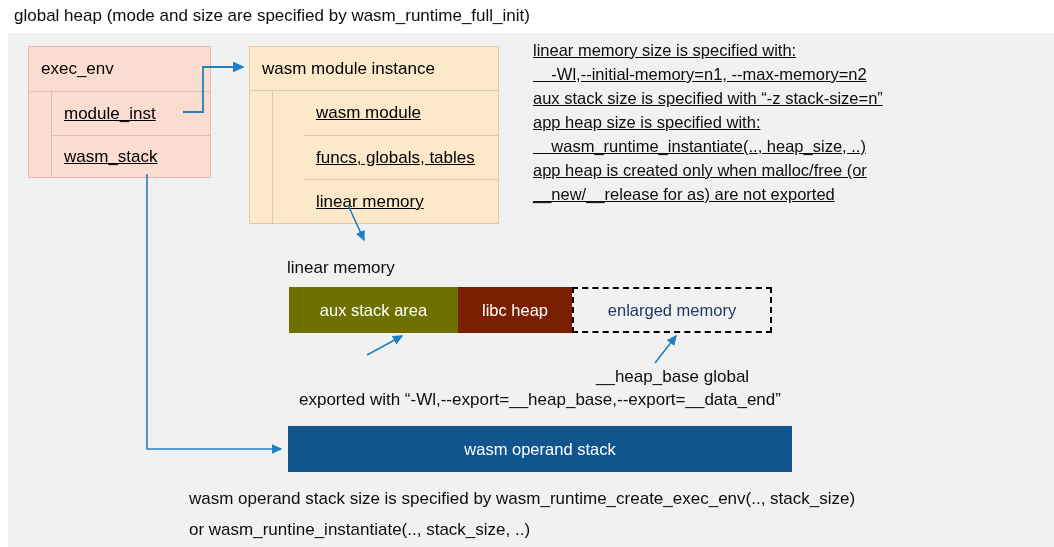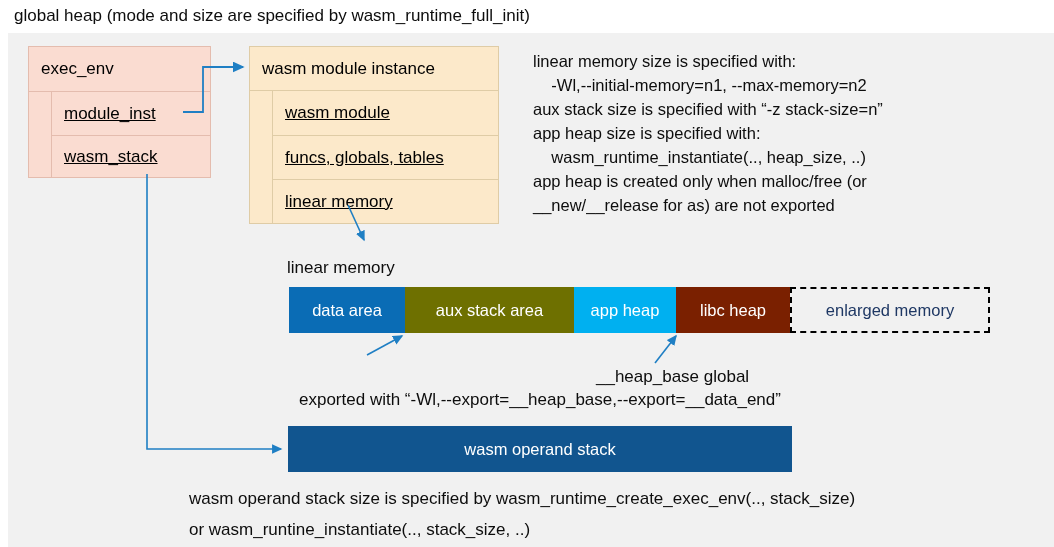--- a/index.html
+++ b/index.html
@@ -97,34 +97,35 @@
     width: 250px;
     height: 178px;
     background: #fce9ca;
     border-color: #dfcca6;
   }
   .mod-box .hdr {
     height: 44px;
     padding-left: 12px;
     border-bottom-color: #dfcca6;
   }
-  .mod-box .body { height: 132px; }
+  .mod-box .body { height: 132px; gap: 31px; }
   .mod-box .row { height: 44px; }
   .mod-box .row + .row { border-top-color: #dfcca6; }
   .mod-box .gutter { width: 23px; border-right-color: #dfcca6; }
 
   
   .notes {
     left: 533px;
-    top: 49px;
+    top: 38px;
     width: 515px;
     font-size: 16.5px;
     line-height: 24px;
     color: #0d0d0d;
     white-space: pre;
+    text-decoration: underline;
   }
 
   
   .lm-label {
     left: 287px;
     top: 258px;
     font-size: 17px;
     color: #0d0d0d;
   }
   .membar {
@@ -234,28 +235,22 @@
   <div class="abs notes">linear memory size is specified with:
     -Wl,--initial-memory=n1, --max-memory=n2
 aux stack size is specified with “-z stack-size=n”
 app heap size is specified with:
     wasm_runtime_instantiate(.., heap_size, ..)
 app heap is created only when malloc/free (or
 __new/__release for as) are not exported</div>
 
   <div class="abs lm-label">linear memory</div>
   <div class="abs membar" id="membar">
-      <div class="seg" style="width: 116px; background: rgb(10, 108, 181); color: rgb(255, 255, 255);">
-        <span>data area</span>
-      </div>
       <div class="seg" style="width: 169px; background: rgb(110, 112, 0); color: rgb(255, 255, 255);">
         <span>aux stack area</span>
-      </div>
-      <div class="seg" style="width: 102px; background: rgb(0, 176, 240); color: rgb(255, 255, 255);">
-        <span>app heap</span>
       </div>
       <div class="seg" style="width: 114px; background: rgb(122, 32, 0); color: rgb(255, 255, 255);">
         <span>libc heap</span>
       </div>
       <div class="seg enlarged" style="width: 200px; color: rgb(31, 56, 100);">
         <span>enlarged memory</span>
       </div>
     </div>
 
   <div class="abs ann ann-heap-base">__heap_base global</div>

